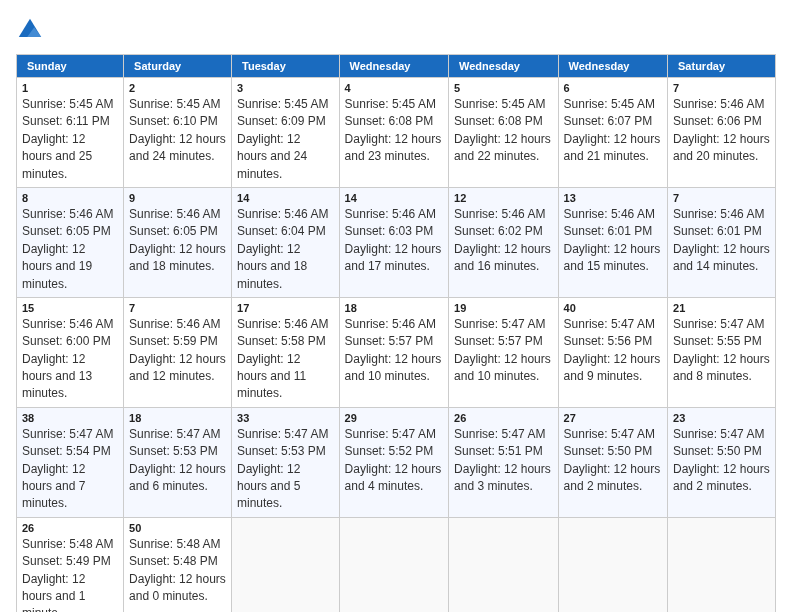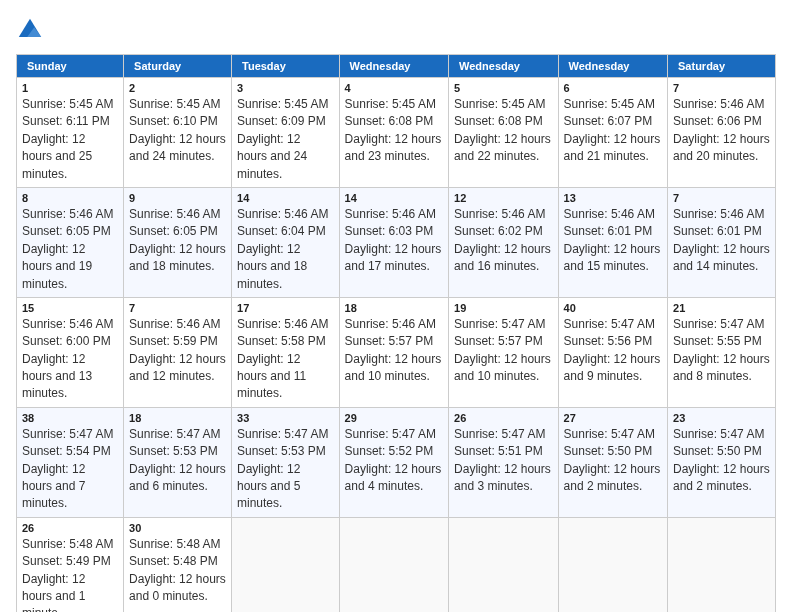--- a/index.html
+++ b/index.html
@@ -360,21 +360,21 @@
         <tr>
           <td>
         <span class="day-number">26</span>
         <div class="day-info">
           Sunrise: 5:48 AM<br>
           Sunset: 5:49 PM<br>
           Daylight: 12 hours and 1 minute.
         </div>
       </td>
           <td>
-        <span class="day-number">30</span>
+        <span class="day-number">50</span>
         <div class="day-info">
           Sunrise: 5:48 AM<br>
           Sunset: 5:48 PM<br>
           Daylight: 12 hours and 0 minutes.
         </div>
       </td>
           <td class="empty-cell"></td>
           <td class="empty-cell"></td>
           <td class="empty-cell"></td>
           <td class="empty-cell"></td>

